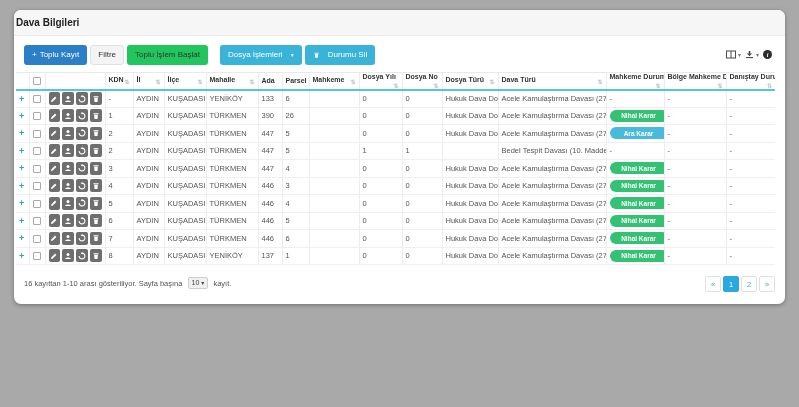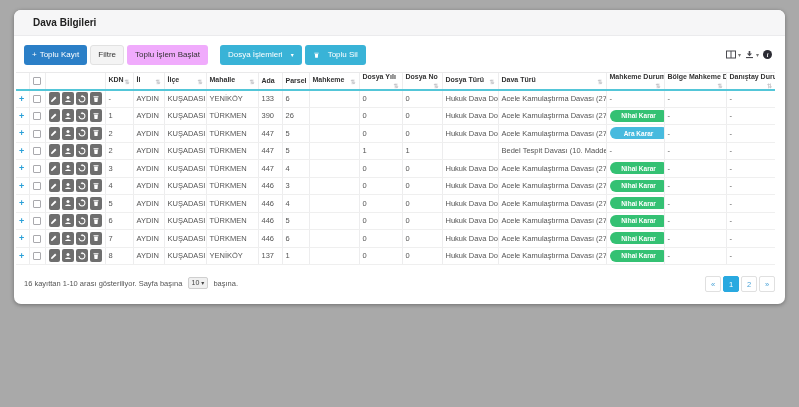--- a/index.html
+++ b/index.html
@@ -15,21 +15,21 @@
     left: 14px; top: 10px;
     width: 771px;
     background: #fff;
     border-radius: 7px;
     box-shadow: 0 1px 4px rgba(0,0,0,.35);
   }
   .card-header {
     background: #f6f6f7;
     border-bottom: 1px solid #ebebed;
     border-radius: 7px 7px 0 0;
-    padding: 7px 19px;
+    padding: 7px 2px;
     font-size: 10px;
     font-weight: bold;
     color: #222;
   }
   .toolbar {
     display: flex;
     align-items: center;
     padding: 9px 10px 7px 10px;
     gap: 3px;
   }
@@ -41,21 +41,21 @@
     border-radius: 3px;
     border: 1px solid transparent;
     cursor: pointer;
     display: inline-flex;
     align-items: center;
     gap: 3px;
     white-space: nowrap;
   }
   .btn-primary { background: var(--primary, #2b7fc7); color: #fff; }
   .btn-light   { background: #f4f4f4; color: #333; border-color: #e2e2e2; }
-  .btn-gray    { background: #f0abfc; color: #333; }
+  .btn-gray    { background: #22c55e; color: #333; }
   .btn-teal    { background: var(--teal, #39b3d7); color: #fff; gap: 8px; }
   .gap-left    { margin-left: 9px; }
   .caret { font-size: 6px; line-height: 1; }
   .tools-right { margin-left: auto; display: flex; align-items: center; gap: 4px; padding-right: 3px; }
   .tool-ico { display: inline-flex; align-items: center; gap: 2px; cursor: pointer; }
   .info-circle {
     width: 9px; height: 9px; border-radius: 50%;
     background: #2b2b33; color: #fff;
     font-size: 6px; font-weight: bold;
     display: inline-flex; align-items: center; justify-content: center;
@@ -160,21 +160,21 @@
     <button class="btn btn-teal gap-left">
       <span>Dosya İşlemleri</span>
       <span class="caret">▾</span>
     </button>
     <button class="btn btn-teal">
       <span>
           <svg width="7" height="8" viewBox="0 0 8 8">
             <path fill="#fff" d="M1.5 1.3h5v1h-5zM2.1 2.8h3.8l-.4 4.3H2.5z"></path>
           </svg>
         </span>
-      <span>Toplu Sil</span>
+      <span>Durumu Sil</span>
     </button>
     <div class="tools-right">
       <span class="tool-ico">
         <span>
             <svg width="10" height="9" viewBox="0 0 10 9">
               <rect x="0.5" y="1" width="9" height="7" fill="none" stroke="#4a4a50" stroke-width="1"></rect>
               <line x1="5" y1="1" x2="5" y2="8" stroke="#4a4a50" stroke-width="1"></line>
             </svg>
           </span>
         <span class="caret" style="color:#777;">▾</span>
@@ -759,21 +759,21 @@
     </table>
   </div>
 
   <div class="card-footer">
     <span>
       <span>16 kayıttan 1-10 arası gösteriliyor. Sayfa başına</span>
       <span class="page-size">
         <span>10</span>
         <span class="caret">▾</span>
       </span>
-      <span>başına.</span>
+      <span>kayıt.</span>
     </span>
     <div class="pagination">
       <span class="page-btn">«</span>
       <span class="page-btn active">1</span>
       <span class="page-btn">2</span>
       <span class="page-btn">»</span>
     </div>
   </div>
 
 </div>

